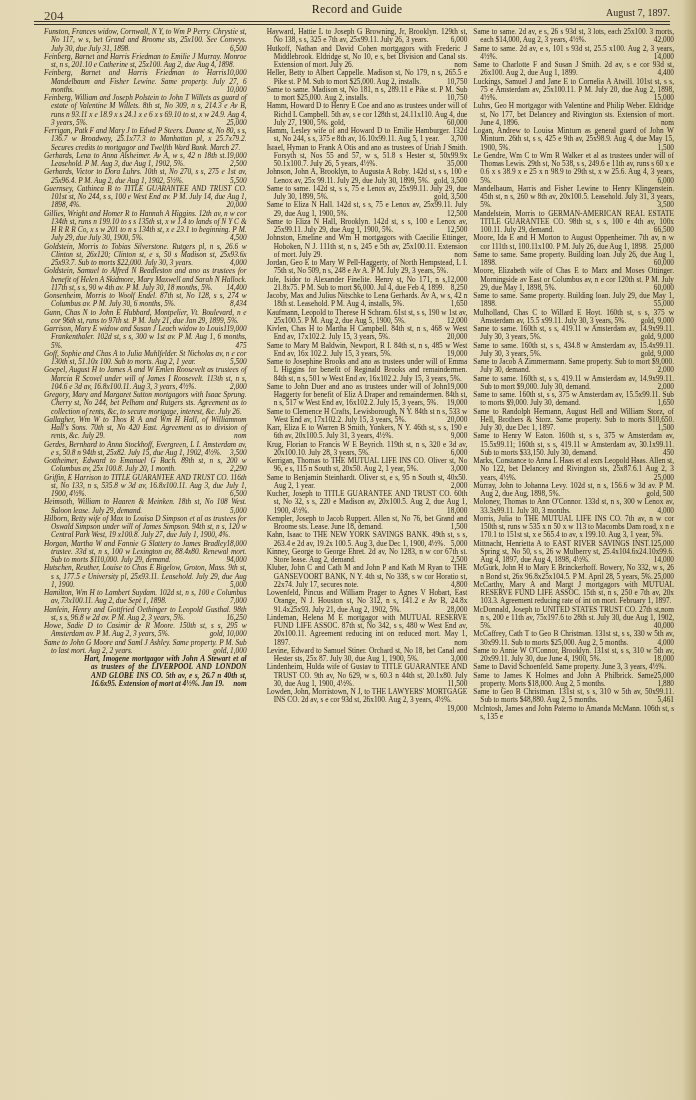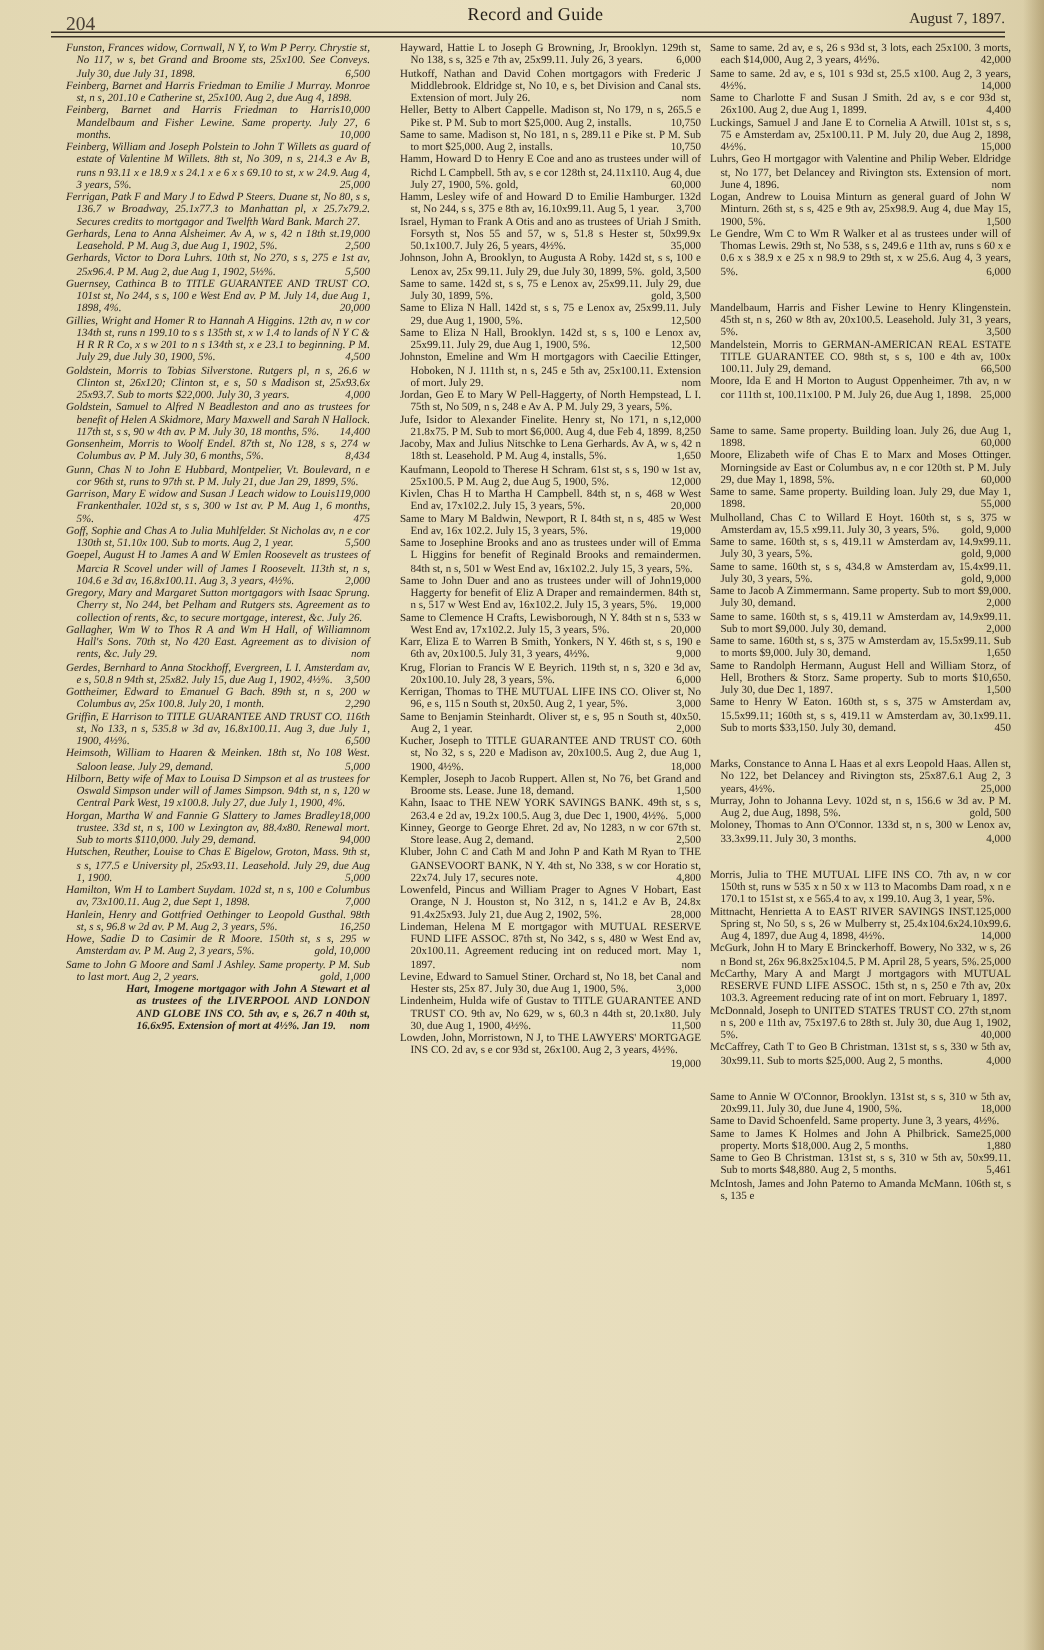--- a/index.html
+++ b/index.html
@@ -25,21 +25,21 @@
     display: flex; gap: 6px;
   }
   .col { width: 206px; font-size: 7.35px; line-height: 8.25px; }
   .col.c1 { width: 208px; font-style: italic; }
   .col.c2 { margin-left: 14px; }
   .entry {
     text-indent: -7px; padding-left: 7px;
     text-align: justify; margin: 0;
   }
   .entry .amt { float: right; text-indent: 0; }
-  .entry.gap { margin-top: 16px; }
+  .entry.gap { margin-top: 0; }
   .entry.bold { font-weight: bold; margin-left: 40px; }
   .spine {
     position: absolute; right: 0; top: 0; width: 14px; height: 1100px;
     background: linear-gradient(90deg, rgba(160,140,90,0) 0%, rgba(150,128,80,0.5) 100%);
   }
 </style>
 </head>
 <body>
 
 <div class="header">
@@ -90,21 +90,21 @@
       <p class="entry"><span>Same to same. Madison st, No 181, n s, 289.11 e Pike st. P M. Sub to mort $25,000. Aug 2, installs.</span> <span class="amt">10,750</span></p>
       <p class="entry"><span>Hamm, Howard D to Henry E Coe and ano as trustees under will of Richd L Campbell. 5th av, s e cor 128th st, 24.11x110. Aug 4, due July 27, 1900, 5%. gold,</span> <span class="amt">60,000</span></p>
       <p class="entry"><span>Hamm, Lesley wife of and Howard D to Emilie Hamburger. 132d st, No 244, s s, 375 e 8th av, 16.10x99.11. Aug 5, 1 year.</span> <span class="amt">3,700</span></p>
       <p class="entry"><span>Israel, Hyman to Frank A Otis and ano as trustees of Uriah J Smith. Forsyth st, Nos 55 and 57, w s, 51.8 s Hester st, 50x99.9x 50.1x100.7. July 26, 5 years, 4½%.</span> <span class="amt">35,000</span></p>
       <p class="entry"><span>Johnson, John A, Brooklyn, to Augusta A Roby. 142d st, s s, 100 e Lenox av, 25x 99.11. July 29, due July 30, 1899, 5%.</span> <span class="amt">gold, 3,500</span></p>
       <p class="entry"><span>Same to same. 142d st, s s, 75 e Lenox av, 25x99.11. July 29, due July 30, 1899, 5%.</span> <span class="amt">gold, 3,500</span></p>
       <p class="entry"><span>Same to Eliza N Hall. 142d st, s s, 75 e Lenox av, 25x99.11. July 29, due Aug 1, 1900, 5%.</span> <span class="amt">12,500</span></p>
       <p class="entry"><span>Same to Eliza N Hall, Brooklyn. 142d st, s s, 100 e Lenox av, 25x99.11. July 29, due Aug 1, 1900, 5%.</span> <span class="amt">12,500</span></p>
       <p class="entry"><span>Johnston, Emeline and Wm H mortgagors with Caecilie Ettinger, Hoboken, N J. 111th st, n s, 245 e 5th av, 25x100.11. Extension of mort. July 29.</span> <span class="amt">nom</span></p>
       <p class="entry"><span>Jordan, Geo E to Mary W Pell-Haggerty, of North Hempstead, L I. 75th st, No 509, n s, 248 e Av A. P M. July 29, 3 years, 5%.</span> <span class="amt">12,000</span></p>
-      <p class="entry"><span>Jufe, Isidor to Alexander Finelite. Henry st, No 171, n s, 21.8x75. P M. Sub to mort $6,000. Aug 4, due Feb 4, 1899.</span> <span class="amt">8,250</span></p>
+      <p class="entry"><span>Jufe, Isidor to Alexander Finelite. Henry st, No 171, n s, 21.8x75. P M. Sub to mort $6,000. Jul 4, due Feb 4, 1899.</span> <span class="amt">8,250</span></p>
       <p class="entry"><span>Jacoby, Max and Julius Nitschke to Lena Gerhards. Av A, w s, 42 n 18th st. Leasehold. P M. Aug 4, installs, 5%.</span> <span class="amt">1,650</span></p>
       <p class="entry"><span>Kaufmann, Leopold to Therese H Schram. 61st st, s s, 190 w 1st av, 25x100.5. P M. Aug 2, due Aug 5, 1900, 5%.</span> <span class="amt">12,000</span></p>
       <p class="entry"><span>Kivlen, Chas H to Martha H Campbell. 84th st, n s, 468 w West End av, 17x102.2. July 15, 3 years, 5%.</span> <span class="amt">20,000</span></p>
       <p class="entry"><span>Same to Mary M Baldwin, Newport, R I. 84th st, n s, 485 w West End av, 16x 102.2. July 15, 3 years, 5%.</span> <span class="amt">19,000</span></p>
       <p class="entry"><span>Same to Josephine Brooks and ano as trustees under will of Emma L Higgins for benefit of Reginald Brooks and remaindermen. 84th st, n s, 501 w West End av, 16x102.2. July 15, 3 years, 5%.</span> <span class="amt">19,000</span></p>
       <p class="entry"><span>Same to John Duer and ano as trustees under will of John Haggerty for benefit of Eliz A Draper and remaindermen. 84th st, n s, 517 w West End av, 16x102.2. July 15, 3 years, 5%.</span> <span class="amt">19,000</span></p>
       <p class="entry"><span>Same to Clemence H Crafts, Lewisborough, N Y. 84th st n s, 533 w West End av, 17x102.2. July 15, 3 years, 5%.</span> <span class="amt">20,000</span></p>
       <p class="entry"><span>Karr, Eliza E to Warren B Smith, Yonkers, N Y. 46th st, s s, 190 e 6th av, 20x100.5. July 31, 3 years, 4½%.</span> <span class="amt">9,000</span></p>
       <p class="entry"><span>Krug, Florian to Francis W E Beyrich. 119th st, n s, 320 e 3d av, 20x100.10. July 28, 3 years, 5%.</span> <span class="amt">6,000</span></p>
       <p class="entry"><span>Kerrigan, Thomas to THE MUTUAL LIFE INS CO. Oliver st, No 96, e s, 115 n South st, 20x50. Aug 2, 1 year, 5%.</span> <span class="amt">3,000</span></p>

